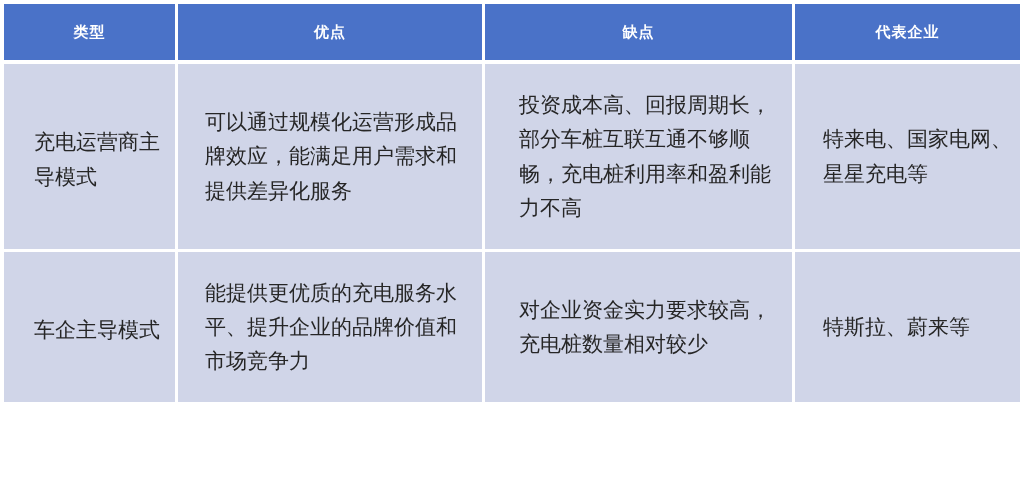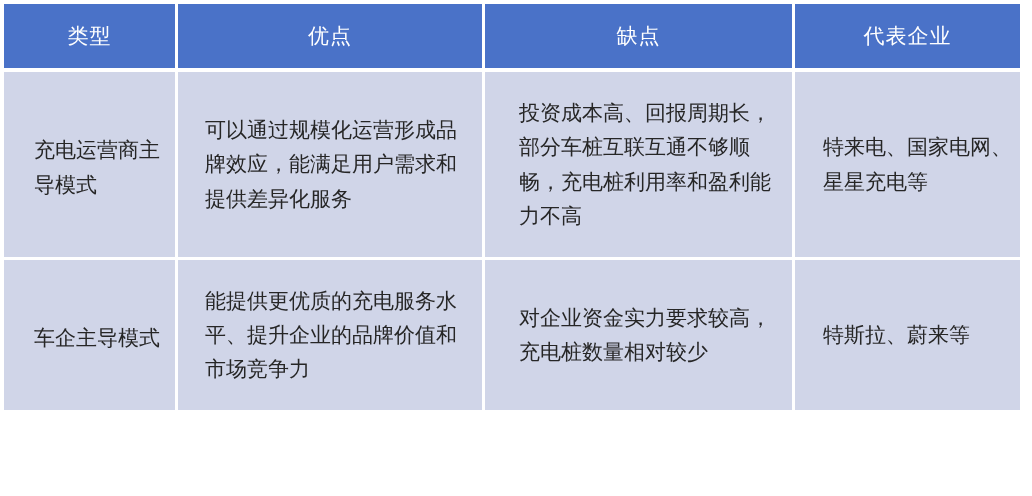--- a/index.html
+++ b/index.html
@@ -33,25 +33,25 @@
   
   col.col-type  { width: 174px; }
   col.col-pros  { width: 307px; }
   col.col-cons  { width: 310px; }
   col.col-firms { width: 225px; }
 
   
   thead th {
     background: #4a72c8;
     color: #ffffff;
-    font-size: 21px;
-    font-weight: normal;
+    font-size: 15px;
+    font-weight: bold;
     text-align: center;
     vertical-align: middle;
-    height: 64px;
+    height: 56px;
     padding: 0 4px;
     border-right: 3px solid #ffffff;
     letter-spacing: 1px;
   }
   thead th:last-child { border-right: none; }
 
   
   tr.spacer-row td {
     height: 4px;
     padding: 0;

